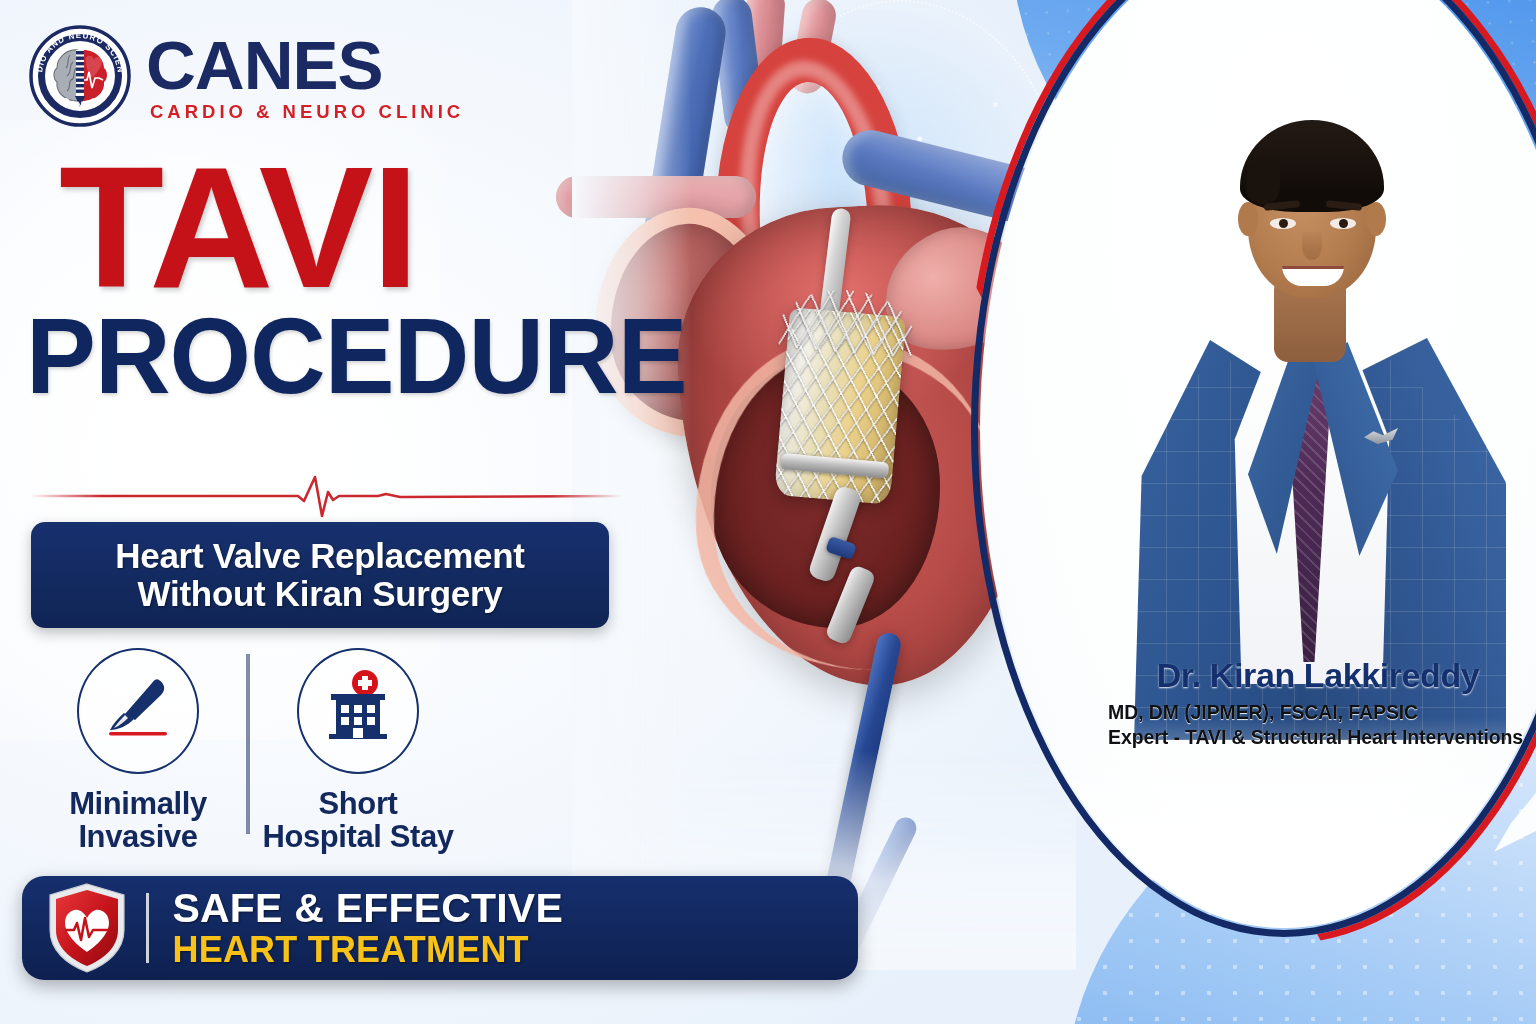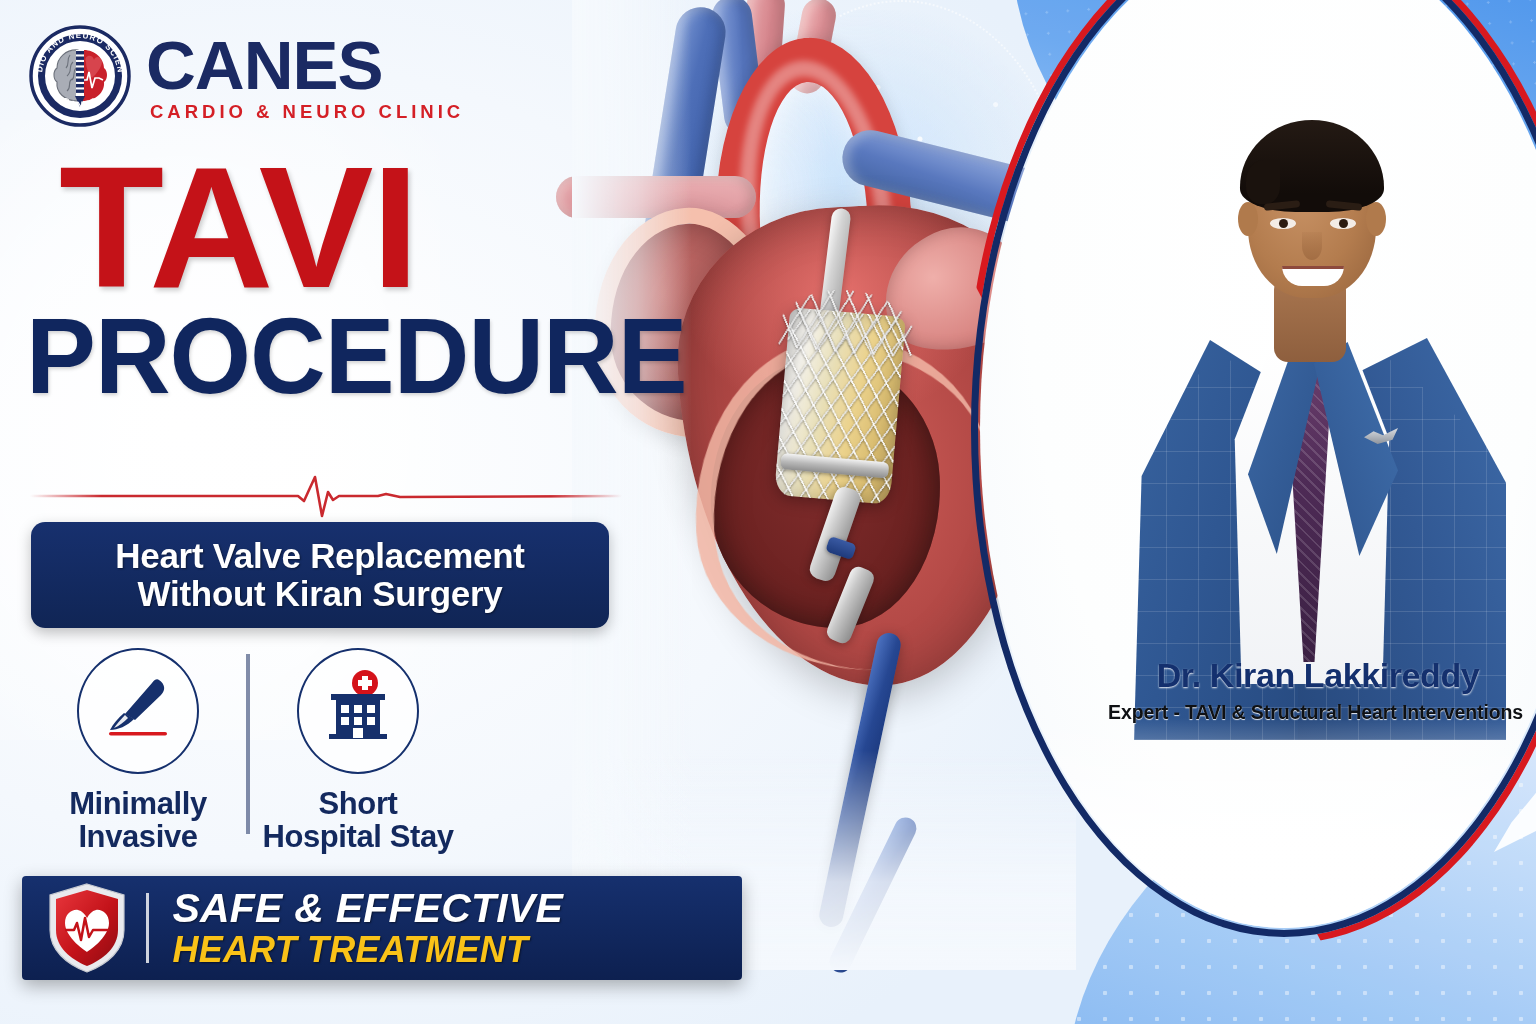--- a/index.html
+++ b/index.html
@@ -269,25 +269,25 @@
     background:rgba(255,255,255,.72);
   }
   .b-label{
     margin-top:14px; text-align:center; color:#13295e;
     font-size:31px; font-weight:bold; line-height:1.06; letter-spacing:-.4px;
   }
   .b-sep{ width:2px; height:180px; background:#1b2f62; opacity:.55; margin-top:6px; flex:0 0 auto;}
 
   
   .bottom-banner{
-    position:absolute; left:22px; top:876px; width:720px; height:104px; z-index:6;
+    position:absolute; left:22px; top:876px; width:836px; height:104px; z-index:6;
     background:linear-gradient(180deg,#16306e 0%,#0d2050 100%);
-    border-radius:4px;
+    border-radius:22px;
     box-shadow:0 6px 18px rgba(0,0,0,.3);
-    display:flex; align-items:center; padding-left:24px; gap:18px;font-style:italic;
+    display:flex; align-items:center; padding-left:24px; gap:18px;
   }
   .shield{ width:82px; height:92px; flex:0 0 auto; }
   .bb-sep{ width:2.5px; height:70px; background:rgba(255,255,255,.8); flex:0 0 auto;}
   .bb-text{ display:flex; flex-direction:column; line-height:1.0; padding-left:6px;}
   .bb-1{ color:#ffffff; font-size:41px; font-weight:bold; letter-spacing:.2px; text-shadow:1px 1px 2px rgba(0,0,0,.5);}
   .bb-2{ color:#f9c218; font-size:36px; font-weight:bold; letter-spacing:.2px; margin-top:3px; text-shadow:1px 1px 2px rgba(0,0,0,.5);}
 
   
   .doc-wrap{ position:absolute; left:964px; top:-86px; width:640px; height:1030px; z-index:5;}
   .doc-ring-red{
@@ -606,17 +606,18 @@
         <div class="d-nose"></div>
         <div class="d-mouth"></div>
       </div>
       <div class="doc-fade"></div>
     </div>
   </div>
 
   <div class="doc-info">
     <div class="doc-name">Dr. Kiran Lakkireddy</div>
     <ul class="doc-cred">
+      <li>MD, DM (JIPMER), FSCAI, FAPSIC</li>
       <li>Expert - TAVI &amp; Structural Heart Interventions</li>
     </ul>
   </div>
 
 </div>
 
 </body></html>

